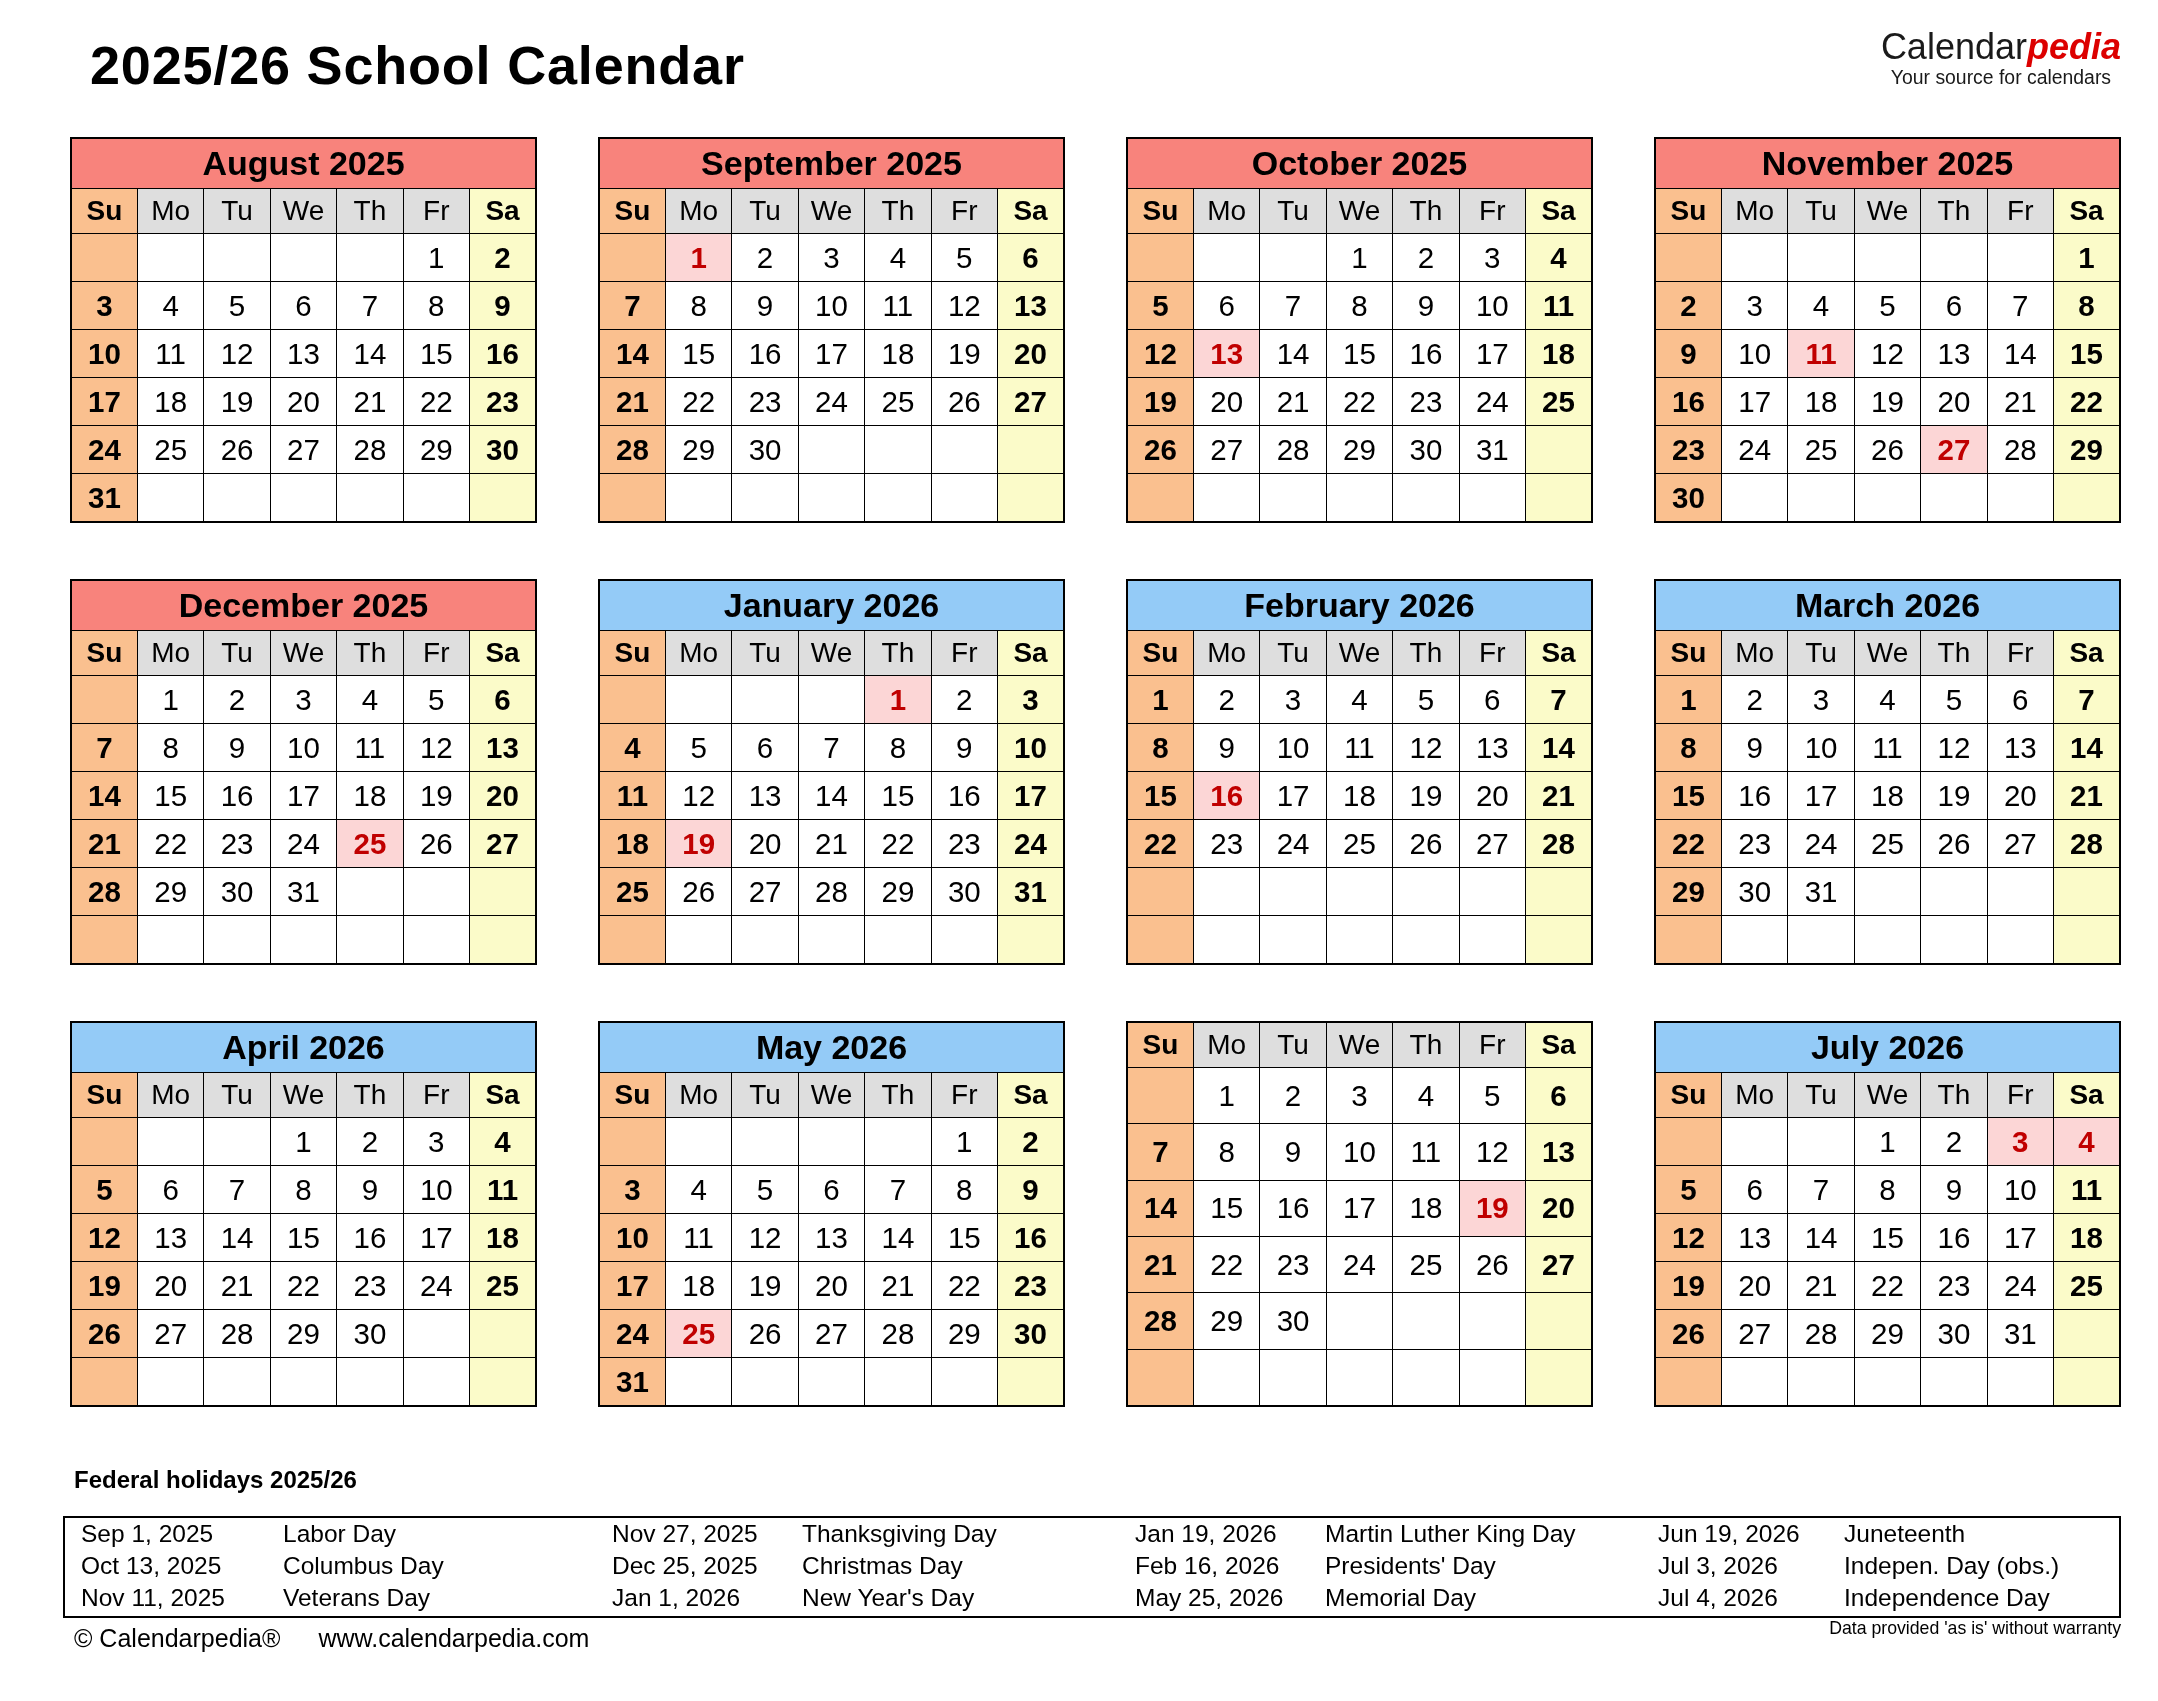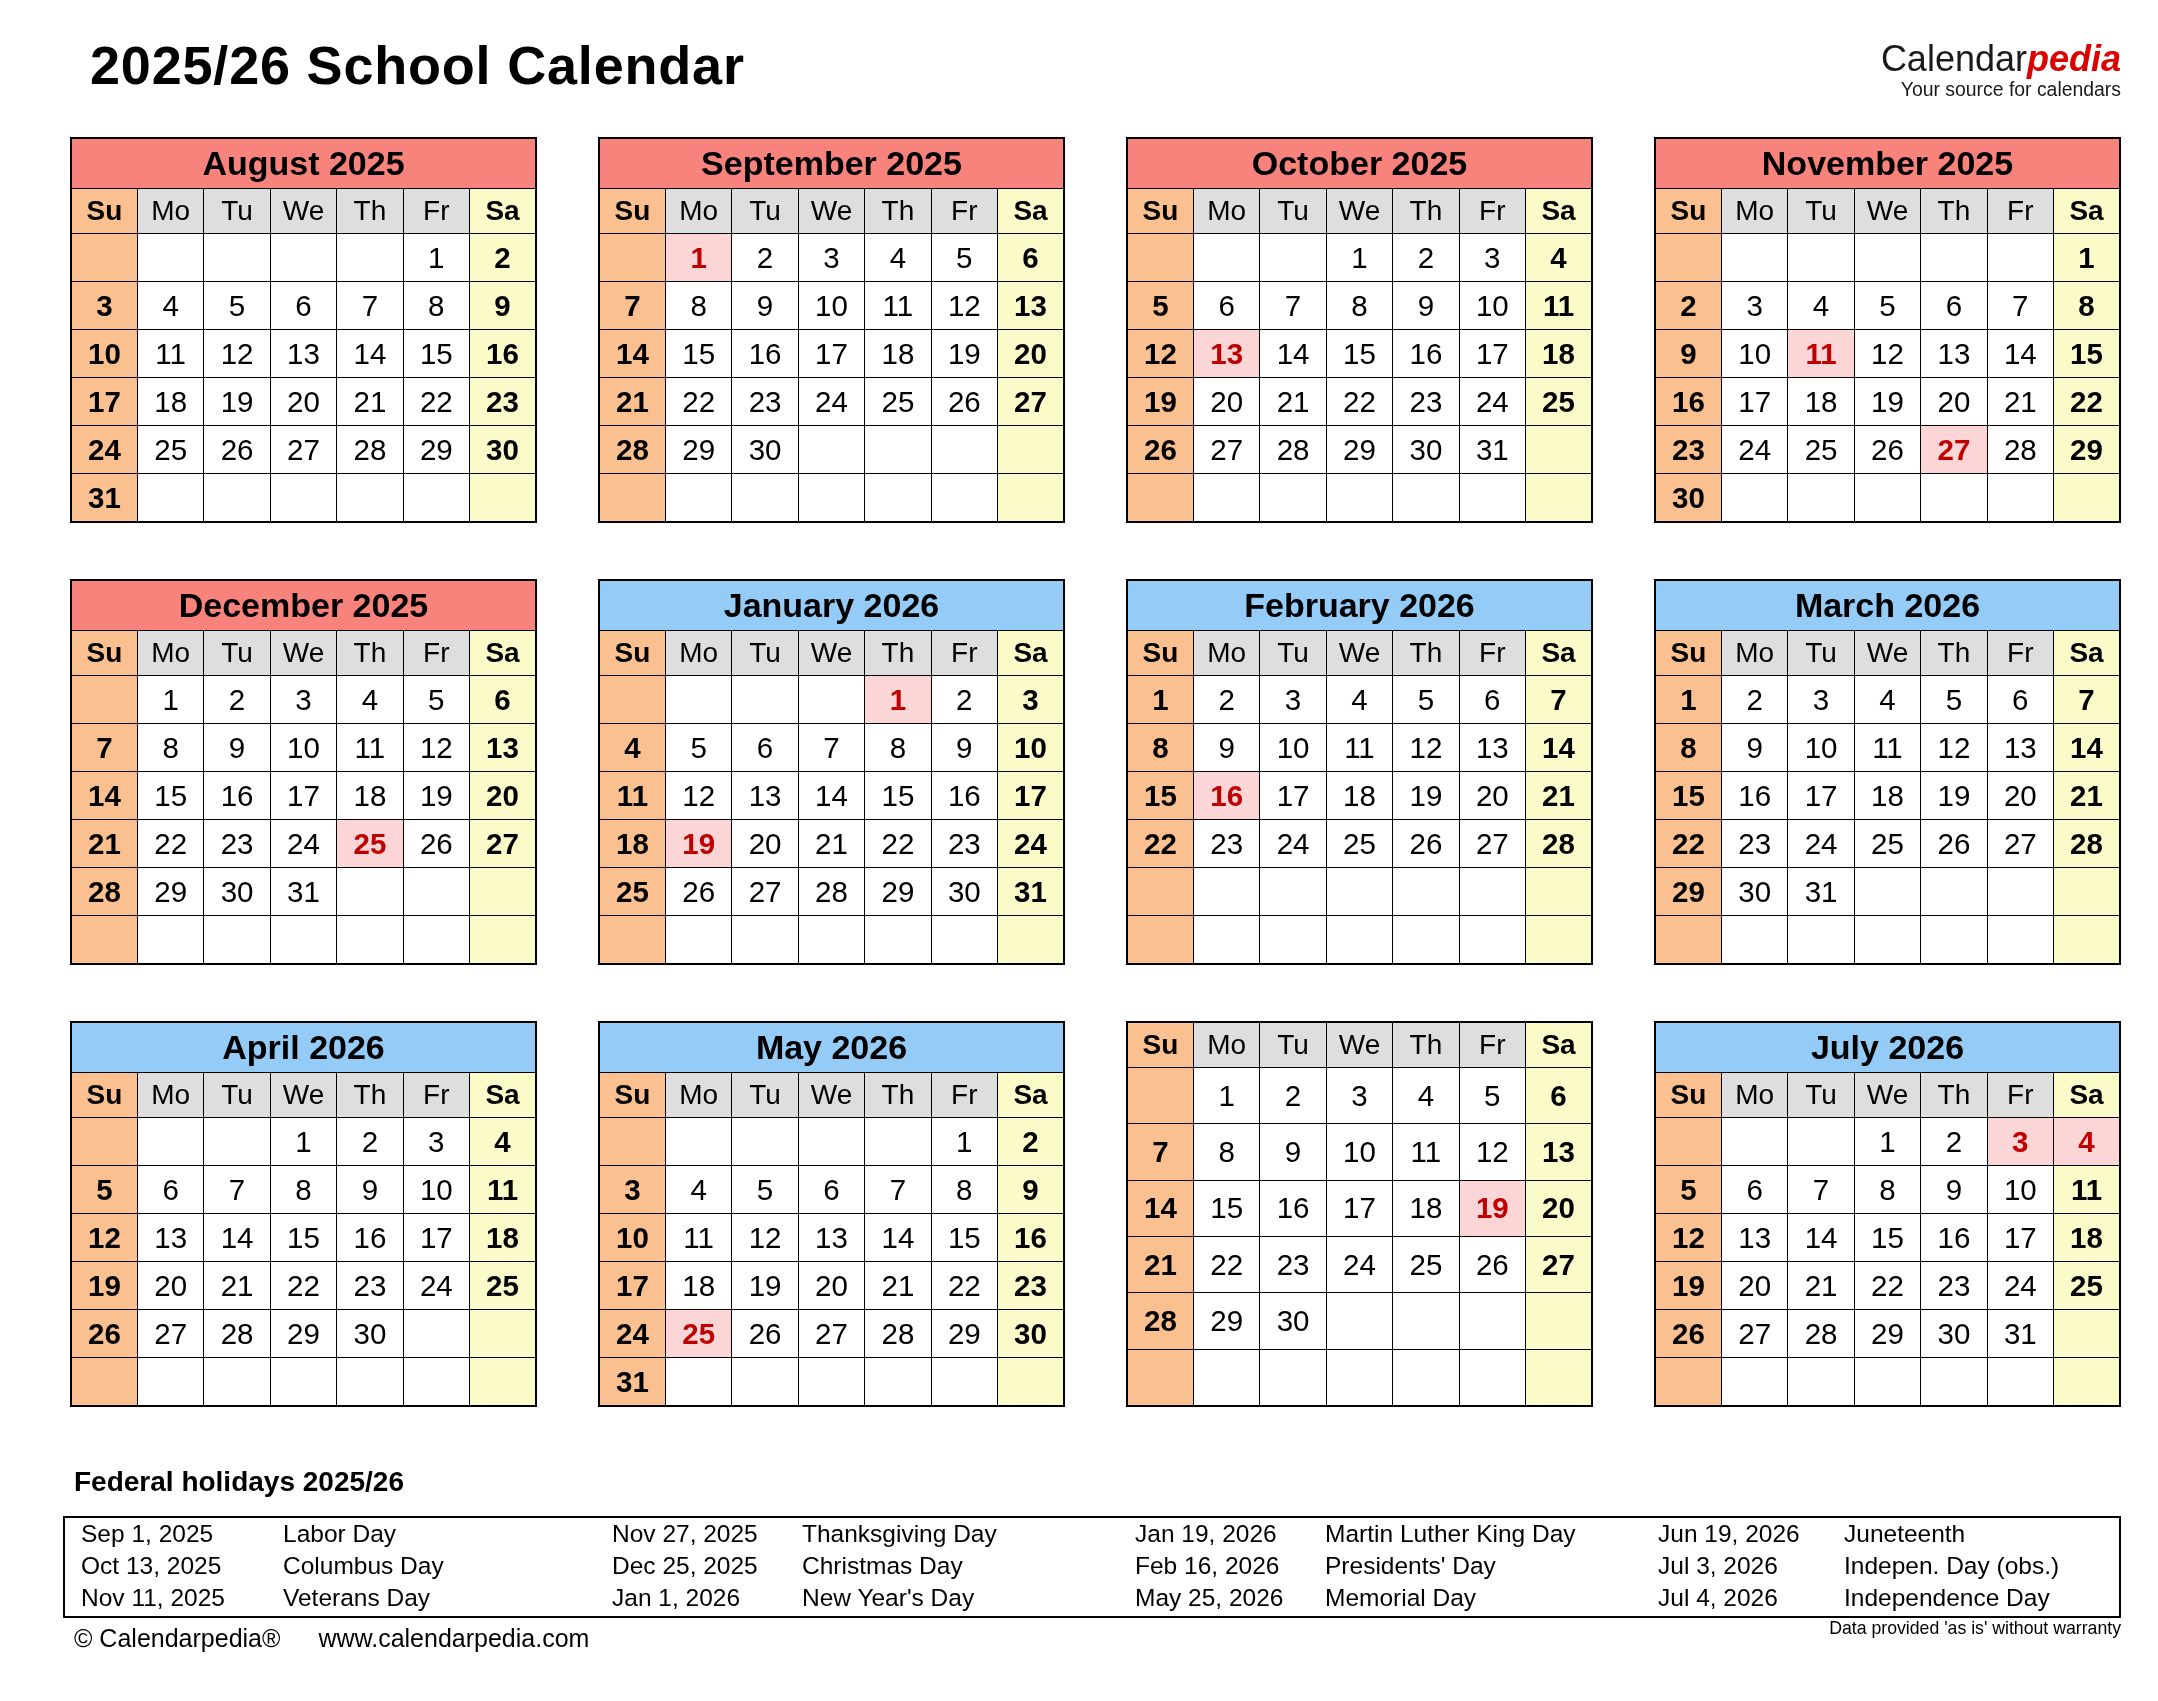--- a/index.html
+++ b/index.html
@@ -6,21 +6,21 @@
   .page {
     position:relative; width:2159px; height:1702px; background:#ffffff;
     font-family:"Liberation Sans", sans-serif; color:#000; overflow:hidden;
   }
 
   
   .title {
     position:absolute; left:90px; top:34px;
     font-size:54px; font-weight:bold; letter-spacing:0.8px; white-space:nowrap;
   }
-  .logo { position:absolute; right:38px; top:40px; text-align:right; line-height:1.05; }
+  .logo { position:absolute; right:38px; top:28px; text-align:center; line-height:1.05; }
   .logo-line1 { font-size:36px; color:#1a1a1a; white-space:nowrap; }
   .logo-accent { color:var(--logo_accent); font-weight:bold; font-style:italic; }
   .logo-tagline { font-size:19.4px; color:#1a1a1a; margin-top:1.7px; white-space:nowrap; }
 
   
   .months {
     position:absolute; left:70px; top:137px;
     display:grid; grid-template-columns:repeat(4,467px);
     column-gap:61px; row-gap:56px;
   }
@@ -36,21 +36,21 @@
   tr.dow th.su { background:var(--sunday); }
   tr.dow th.sa { background:var(--saturday); }
   td.day { height:47px; font-size:29.5px; background:#ffffff; }
   td.day.su { background:var(--sunday); font-weight:bold; }
   td.day.sa { background:var(--saturday); font-weight:bold; }
   td.day.hl { background:var(--holiday_bg); color:var(--holiday_text); font-weight:bold; }
 
   
   .fh-heading {
     position:absolute; left:74px; top:1466px;
-    font-size:28px; font-weight:bold; white-space:nowrap;
+    font-size:24px; font-weight:bold; white-space:nowrap;
   }
   .fh-table {
     position:absolute; left:63px; top:1516px; width:2058px; height:102px;
     border:2.5px solid #000; box-sizing:border-box;
     display:grid;
     grid-template-columns:202px 329px 190px 333px 190px 333px 186px auto;
     grid-auto-rows:32px; align-items:center;
     font-size:24.5px;
   }
   .fh-cell { padding-left:16px; white-space:nowrap; }

